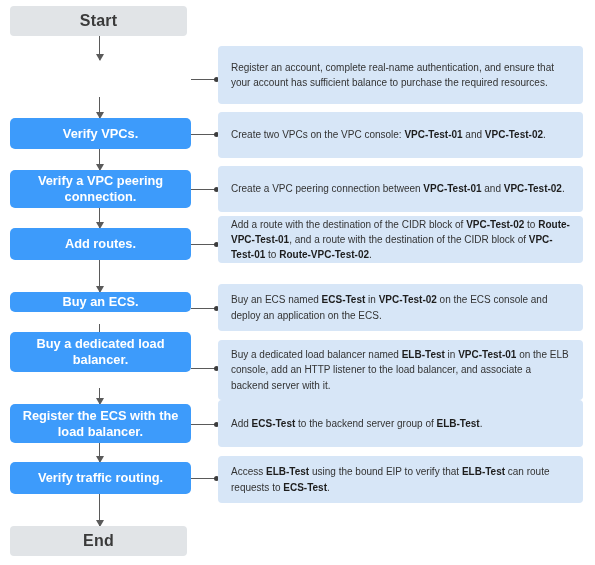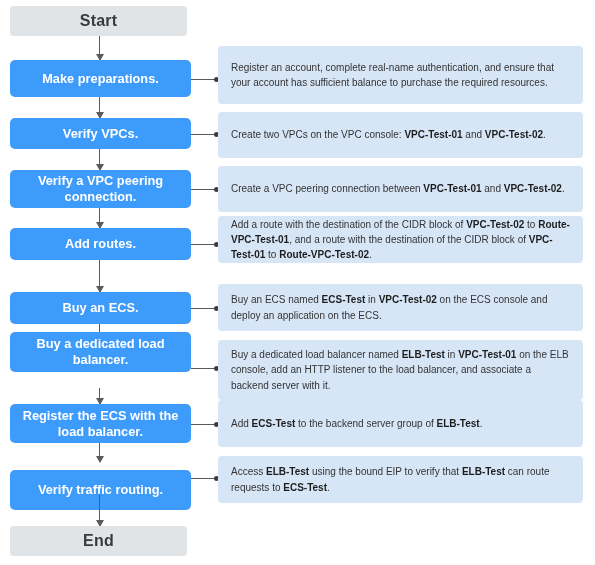--- a/index.html
+++ b/index.html
@@ -114,23 +114,20 @@
 </style>
 </head>
 <body>
 
 <div id="flow">
 
 <div class="terminal" style="top: 6px; height: 30px;">
       <span>Start</span>
     </div>
     <div class="varrow" style="top: 36px; height: 24px;"></div>
-    <div class="step" style="top: 60px; height: 37px;">
-      <span>Make preparations.</span>
-    </div>
     <div class="hline" style="top: 78.5px;"></div>
     <div class="note" style="top: 46px; height: 58px;">
       <div class="note-text">Register an account, complete real-name authentication, and ensure that your account has sufficient balance to purchase the required resources.</div>
     </div>
     <div class="varrow" style="top: 97px; height: 21px;"></div>
     <div class="step" style="top: 118px; height: 31px;">
       <span>Verify VPCs.</span>
     </div>
     <div class="hline" style="top: 133.5px;"></div>
     <div class="note" style="top: 112px; height: 46px;">
@@ -146,21 +143,21 @@
     </div>
     <div class="varrow" style="top: 208px; height: 20px;"></div>
     <div class="step" style="top: 228px; height: 32px;">
       <span>Add routes.</span>
     </div>
     <div class="hline" style="top: 244px;"></div>
     <div class="note" style="top: 216px; height: 47px;">
       <div class="note-text">Add a route with the destination of the CIDR block of <b>VPC-Test-02</b> to <b>Route-VPC-Test-01</b>, and a route with the destination of the CIDR block of <b>VPC-Test-01</b> to <b>Route-VPC-Test-02</b>.</div>
     </div>
     <div class="varrow" style="top: 260px; height: 32px;"></div>
-    <div class="step" style="top: 292px; height: 32px;">
+    <div class="step" style="top: 292px; height: 20px;">
       <span>Buy an ECS.</span>
     </div>
     <div class="hline" style="top: 308px;"></div>
     <div class="note" style="top: 284px; height: 47px;">
       <div class="note-text">Buy an ECS named <b>ECS-Test</b> in <b>VPC-Test-02</b> on the ECS console and deploy an application on the ECS.</div>
     </div>
     <div class="varrow" style="top: 324px; height: 24px;"></div>
     <div class="step" style="top: 332px; height: 40px;">
       <span>Buy a dedicated load balancer.</span>
     </div>
@@ -170,21 +167,21 @@
     </div>
     <div class="varrow" style="top: 388px; height: 16px;"></div>
     <div class="step" style="top: 404px; height: 39px;">
       <span>Register the ECS with the load balancer.</span>
     </div>
     <div class="hline" style="top: 423.5px;"></div>
     <div class="note" style="top: 400px; height: 47px;">
       <div class="note-text">Add <b>ECS-Test</b> to the backend server group of <b>ELB-Test</b>.</div>
     </div>
     <div class="varrow" style="top: 443px; height: 19px;"></div>
-    <div class="step" style="top: 462px; height: 40px; margin-top: 8px;">
+    <div class="step" style="top: 462px; height: 32px;">
       <span>Verify traffic routing.</span>
     </div>
     <div class="hline" style="top: 478px;"></div>
     <div class="note" style="top: 456px; height: 47px;">
       <div class="note-text">Access <b>ELB-Test</b> using the bound EIP to verify that <b>ELB-Test</b> can route requests to <b>ECS-Test</b>.</div>
     </div>
     <div class="varrow" style="top: 494px; height: 32px;"></div>
     <div class="terminal" style="top: 526px; height: 30px;">
       <span>End</span>
     </div>

